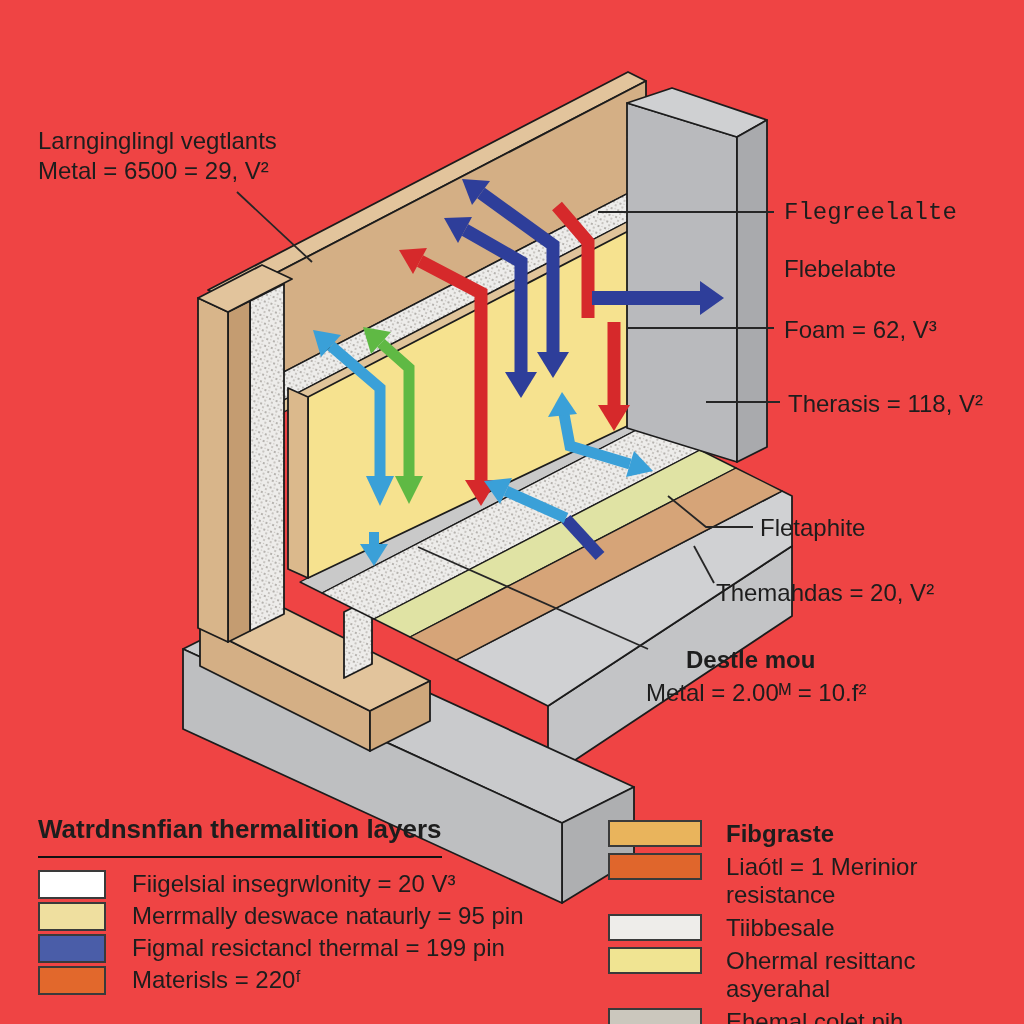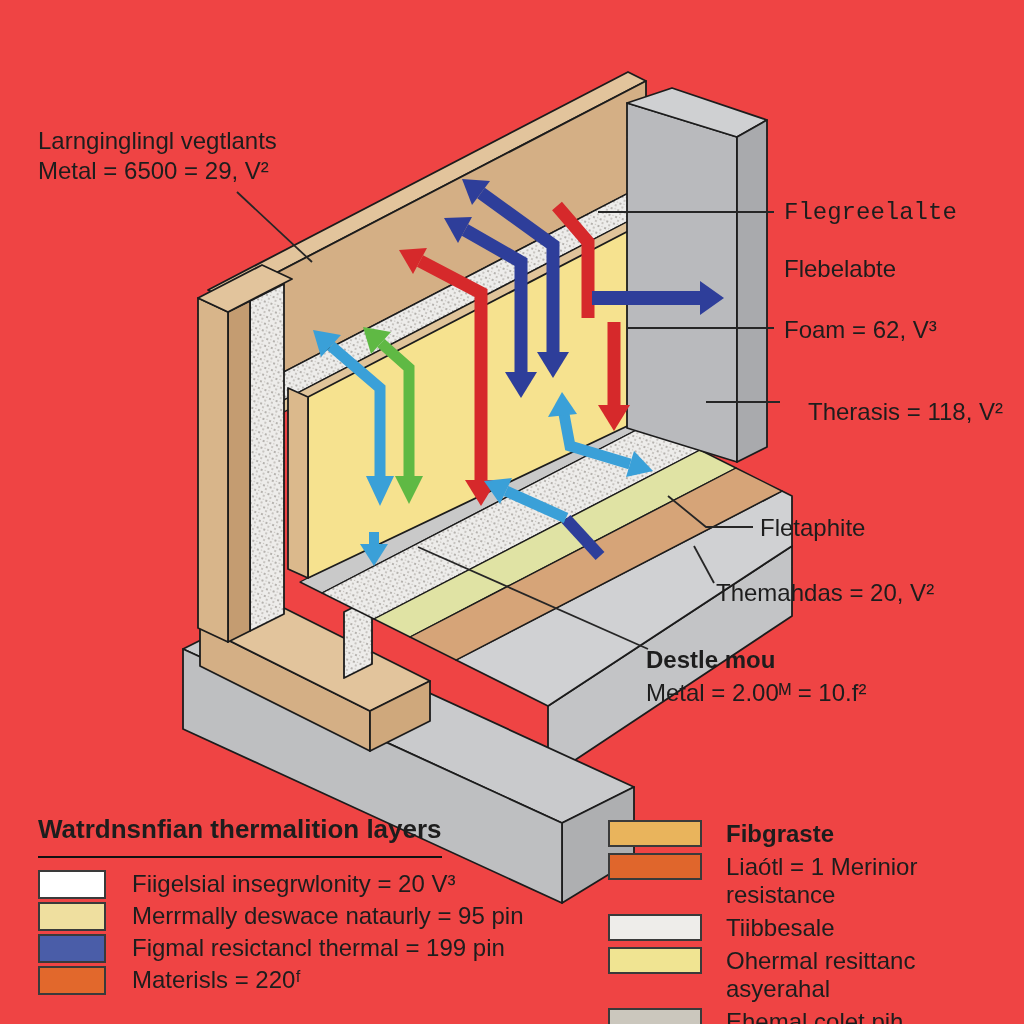--- a/index.html
+++ b/index.html
@@ -1,20 +1,20 @@
 <!DOCTYPE html>
 <html><head>
 <meta charset="utf-8">
 <style>
   html,body{margin:0;padding:0;background:#ffffff;}
   #stage{position:relative;width:1024px;height:1024px;background:#ef4444;overflow:hidden;
          font-family:"Liberation Sans", sans-serif;color:#1d1d1d;}
   #diagram-svg{position:absolute;left:0;top:0;width:1024px;height:1024px;}
   .lbl{position:absolute;font-size:24px;line-height:1.25;white-space:nowrap;color:#1d1d1d;}
-  .lbl.b{font-weight:bold;}
+  .lbl.b{font-weight:bold;margin-left:40px;}
   .struct{stroke:#1c1c1c;stroke-width:1.8;stroke-linejoin:round;}
   .thin{stroke:#1c1c1c;stroke-width:1.4;stroke-linejoin:round;}
   .leader{stroke:#262626;stroke-width:1.8;fill:none;}
   
   #legend-left{position:absolute;left:38px;top:814px;}
   #legend-left .title{display:inline-block;font-size:26px;font-weight:bold;
       border-bottom:2.5px solid #111;padding-bottom:11px;margin-bottom:12px;}
   .lrow{display:flex;align-items:flex-start;margin-bottom:3px;}
   #legend-left .sw{width:64px;height:25px;border:2px solid #3a3a3a;margin-right:26px;flex:0 0 auto;}
   #legend-left .lt{font-size:24px;}
@@ -166,21 +166,21 @@
       <path class="leader" d="M418,547 L648,649"></path>
     </g>
   </svg>
 
   <div class="lbl" style="left:38px;top:126px;">Larnginglingl vegtlants</div>
   <div class="lbl" style="left:38px;top:156px;">Metal = 6500 = 29, V²</div>
 
   <div class="lbl" style="left:784px;top:198px;font-family:Liberation Mono, monospace;">Flegreelalte</div>
   <div class="lbl" style="left:784px;top:254px;">Flebelabte</div>
   <div class="lbl" style="left:784px;top:315px;">Foam = 62, V³</div>
-  <div class="lbl" style="left:808px;top:389px;margin-top:8px;">Therasis = 118, V²</div>
+  <div class="lbl" style="left:788px;top:389px;">Therasis = 118, V²</div>
   <div class="lbl" style="left:760px;top:513px;">Fletaphite</div>
   <div class="lbl" style="left:716px;top:578px;">Themahdas = 20, V²</div>
 
   <div class="lbl b" style="left:646px;top:645px;">Destle mou</div>
   <div class="lbl" style="left:646px;top:678px;">Metal = 2.00ᴹ = 10.f²</div>
 
   <div id="legend-left">
     <div class="title">Watrdnsnfian thermalition layers</div>
     <div class="lrow">
       <div class="sw" style="background: rgb(255, 255, 255);"></div>

